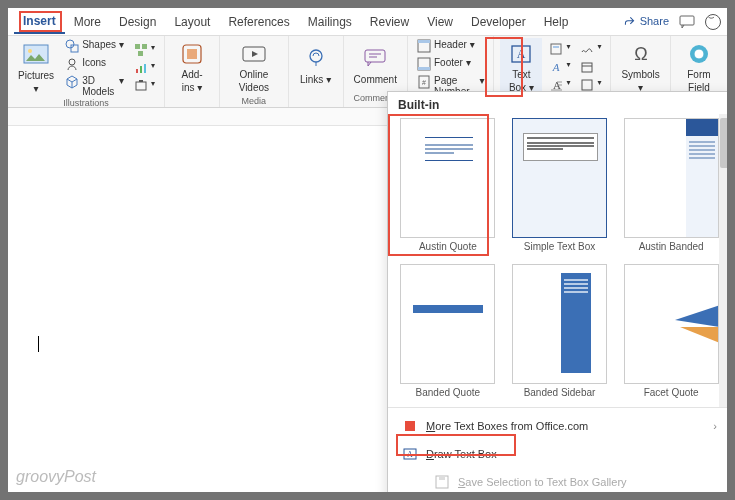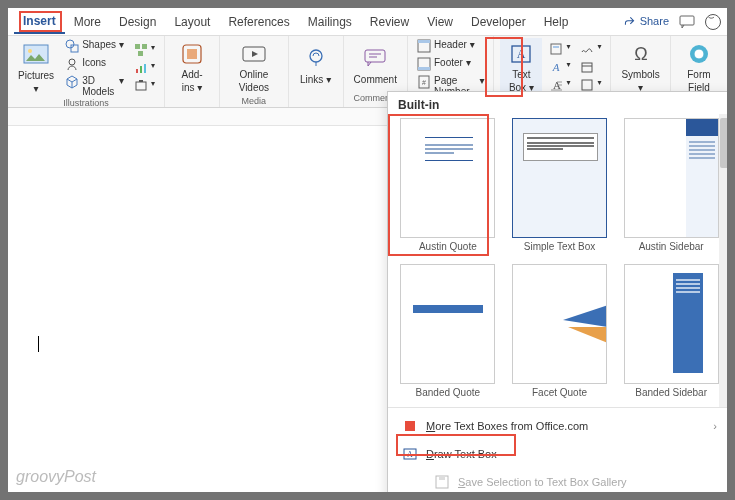--- a/index.html
+++ b/index.html
@@ -383,47 +383,47 @@
       <div class="gal-item">
         <div class="gal-thumb">
             <div style="position:absolute;top:0;right:0;width:32px;height:100%;background:linear-gradient(#2b579a 0 14%,#eef3fa 14% 100%)">
               <div style="margin:22px 3px 0;height:2px;background:#9cb3d2"></div>
               <div style="margin:2px 3px;height:2px;background:#9cb3d2"></div>
               <div style="margin:2px 3px;height:2px;background:#9cb3d2"></div>
               <div style="margin:2px 3px;height:2px;background:#9cb3d2"></div>
               <div style="margin:2px 3px;height:2px;background:#9cb3d2"></div>
             </div>
           </div>
-        <div class="gal-cap">Austin Sidebar</div>
+        <div class="gal-cap">Austin Banded</div>
       </div>
       <div class="gal-item">
         <div class="gal-thumb">
             <div style="position:absolute;top:40px;left:12px;width:70px;height:8px;background:#3b6fb5"></div>
           </div>
         <div class="gal-cap">Banded Quote</div>
-      </div>
-      <div class="gal-item">
-        <div class="gal-thumb">
-            <svg width="95" height="120" style="position:absolute;top:0;left:0">
-              <polygon points="50,55 95,40 95,62" fill="#3b6fb5"></polygon>
-              <polygon points="55,62 95,62 95,78" fill="#e8a04a"></polygon>
-            </svg>
-          </div>
-        <div class="gal-cap">Facet Quote</div>
       </div>
       <div class="gal-item">
         <div class="gal-thumb">
             <div style="position:absolute;top:8px;left:48px;width:30px;height:100px;background:#3b6fb5">
               <div style="margin:6px 3px 0;height:2px;background:#b8cce6"></div>
               <div style="margin:2px 3px;height:2px;background:#b8cce6"></div>
               <div style="margin:2px 3px;height:2px;background:#b8cce6"></div>
               <div style="margin:2px 3px;height:2px;background:#b8cce6"></div>
             </div>
           </div>
         <div class="gal-cap">Banded Sidebar</div>
+      </div>
+      <div class="gal-item">
+        <div class="gal-thumb">
+            <svg width="95" height="120" style="position:absolute;top:0;left:0">
+              <polygon points="50,55 95,40 95,62" fill="#3b6fb5"></polygon>
+              <polygon points="55,62 95,62 95,78" fill="#e8a04a"></polygon>
+            </svg>
+          </div>
+        <div class="gal-cap">Facet Quote</div>
       </div>
 
       <div class="scrollbar-v">
           <div class="scrollbar-thumb"></div>
         </div>
     </div>
     <div class="gal-foot" style="position:relative">
       <div class="hi-draw"></div>
       <div class="gal-menu">
         <div class="micon">

